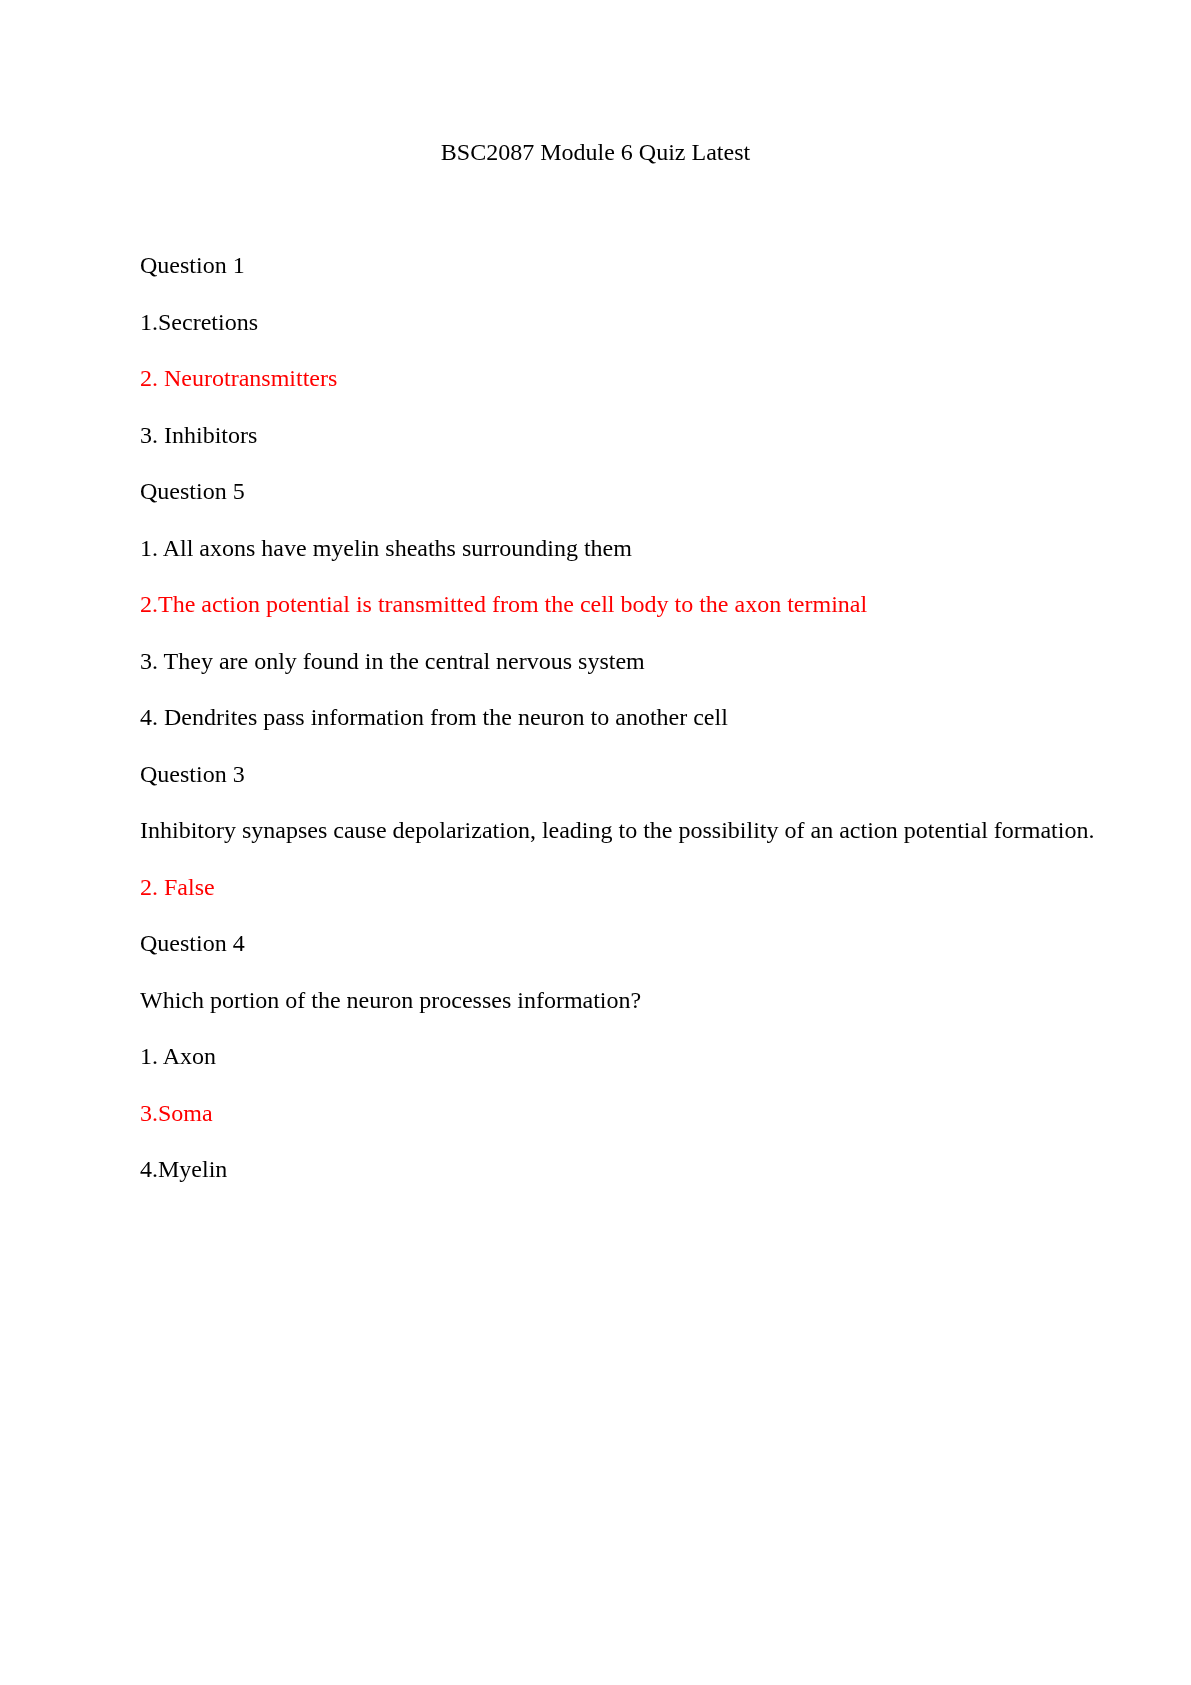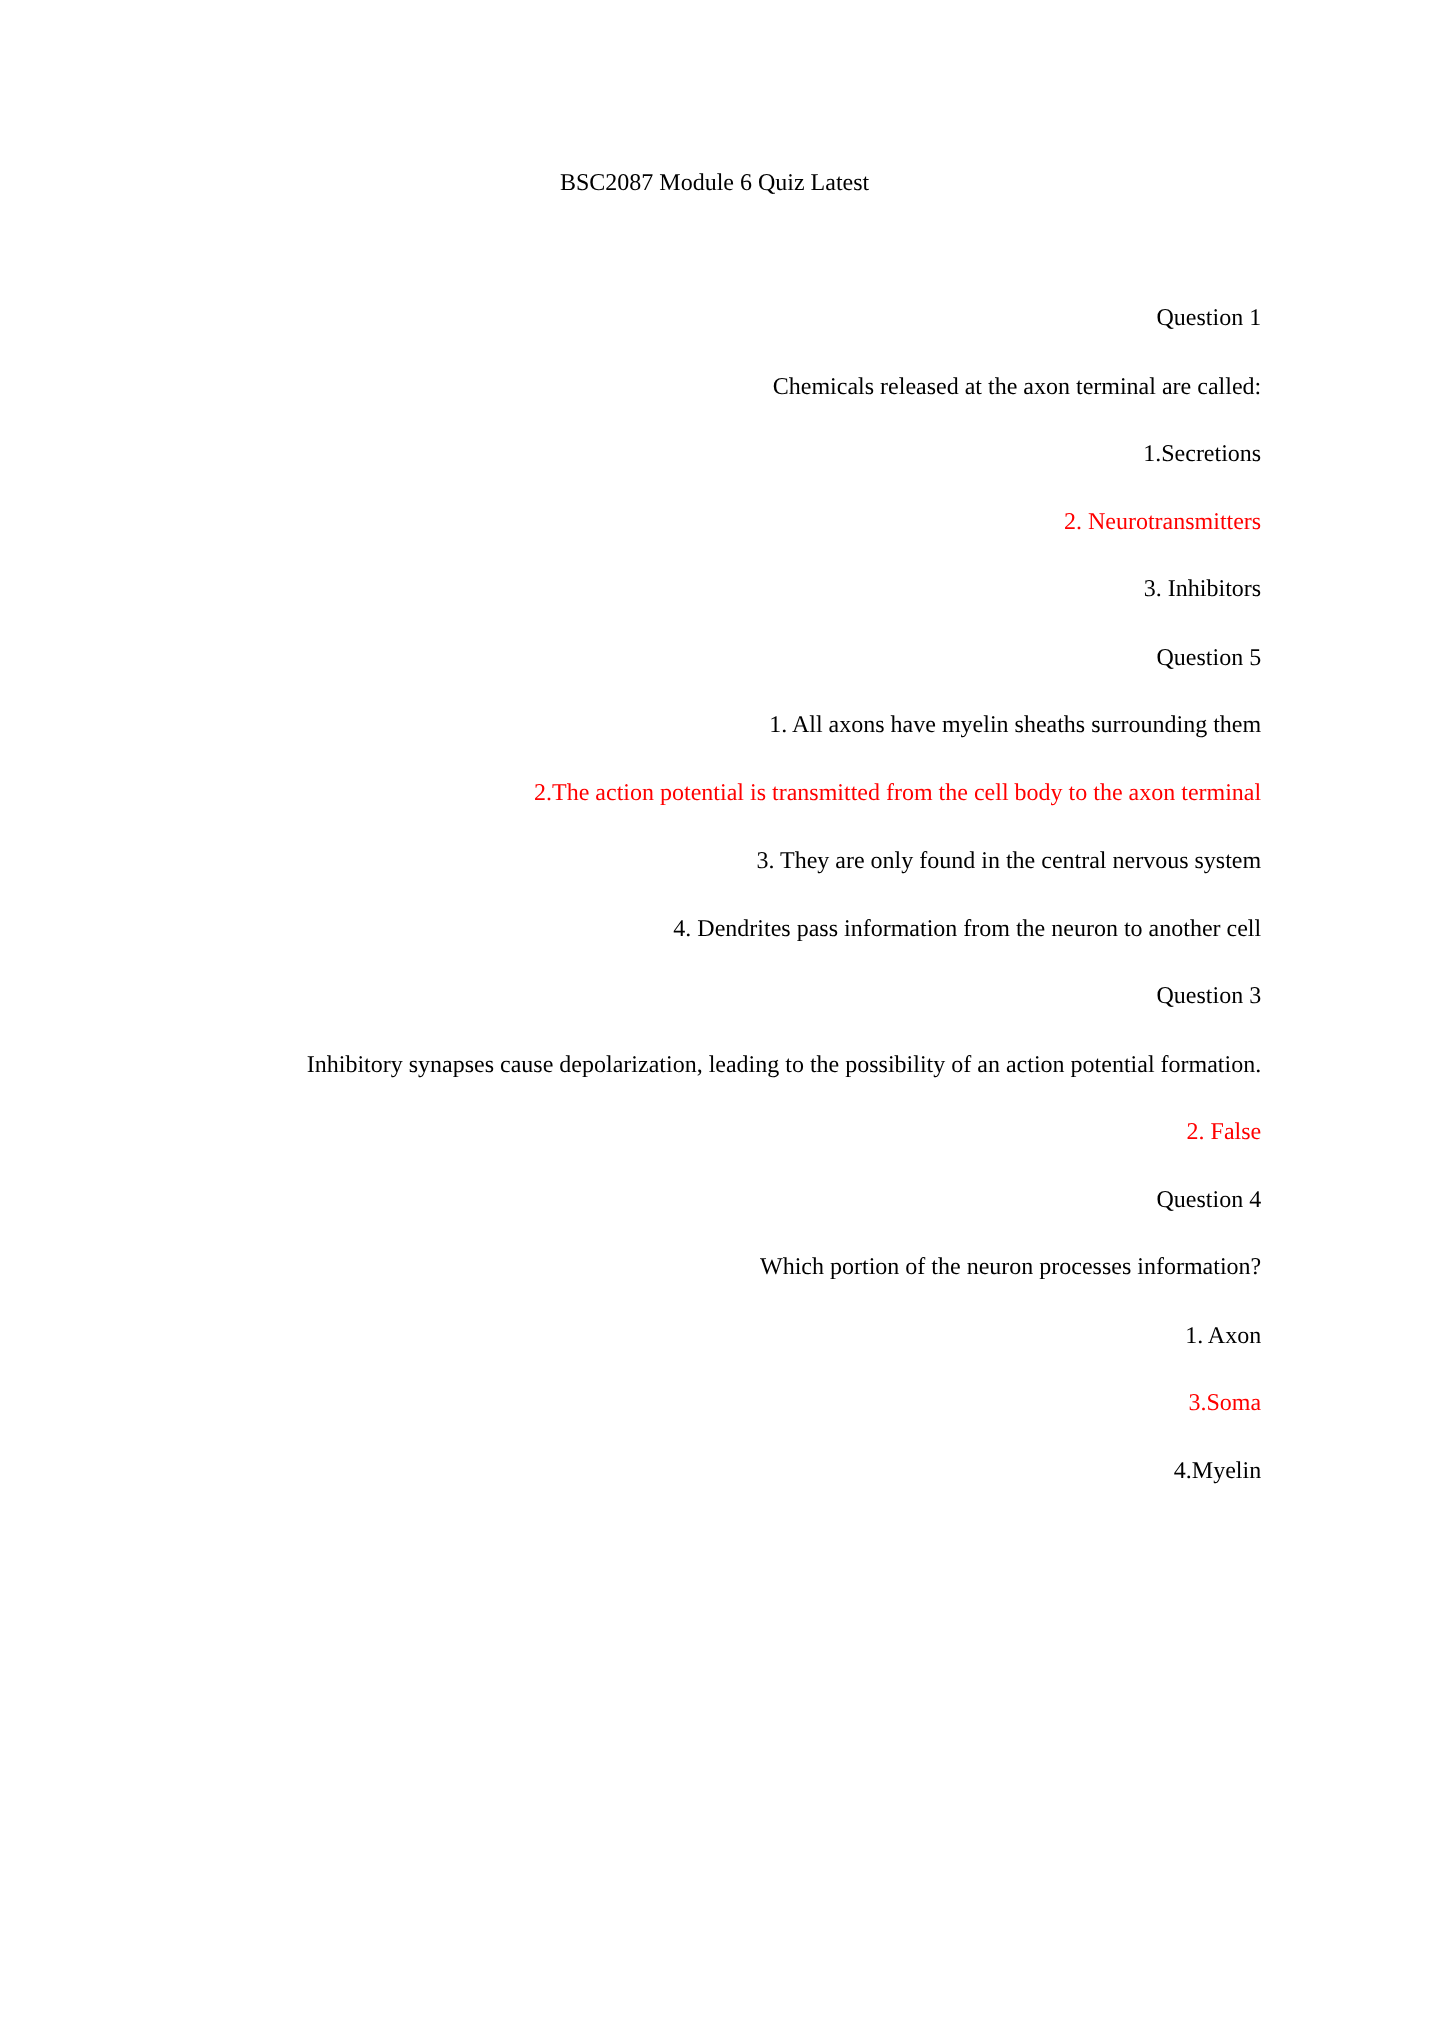--- a/index.html
+++ b/index.html
@@ -8,51 +8,49 @@
     background: #ffffff;
   }
   .page {
     position: relative;
     box-sizing: border-box;
     width: 1191px;
     height: 1685px;
     background: #ffffff;
     padding: 124px 140px 5px 140px;
     font-family: "Liberation Serif", "DejaVu Serif", serif;
-    font-size: 20px;
+    font-size: 24px;
     color: #000000;
     overflow: hidden;
   }
   .line {
     line-height: 56.5px;
     min-height: 56.5px;
     margin: 0;
     padding: 0;
     white-space: nowrap;
-    text-align: right;
   }
   .title-line {
     text-align: center;
   }
   .blank-line {
     height: 56.5px;
   }
   
 </style>
 </head>
 <body>
 
 <div class="page" style="background: rgb(255, 255, 255); color: rgb(0, 0, 0);">
 
   <div class="line title-line">BSC2087 Module 6 Quiz Latest</div>
   <div class="blank-line"></div>
 
   <section>
     <div class="line">Question 1</div>
-    <div class="line">Chemicals released at the axon terminal are called:</div>
     <div class="line option">1.Secretions</div>
     <div class="line option correct" style="color: rgb(255, 0, 0);">2. Neurotransmitters</div>
     <div class="line option">3. Inhibitors</div>
   </section>
 
   <section>
     <div class="line">Question 5</div>
     <div class="line option">1. All axons have myelin sheaths surrounding them</div>
     <div class="line option correct" style="color: rgb(255, 0, 0);">2.The action potential is transmitted from the cell body to the axon terminal</div>
     <div class="line option">3. They are only found in the central nervous system</div>

